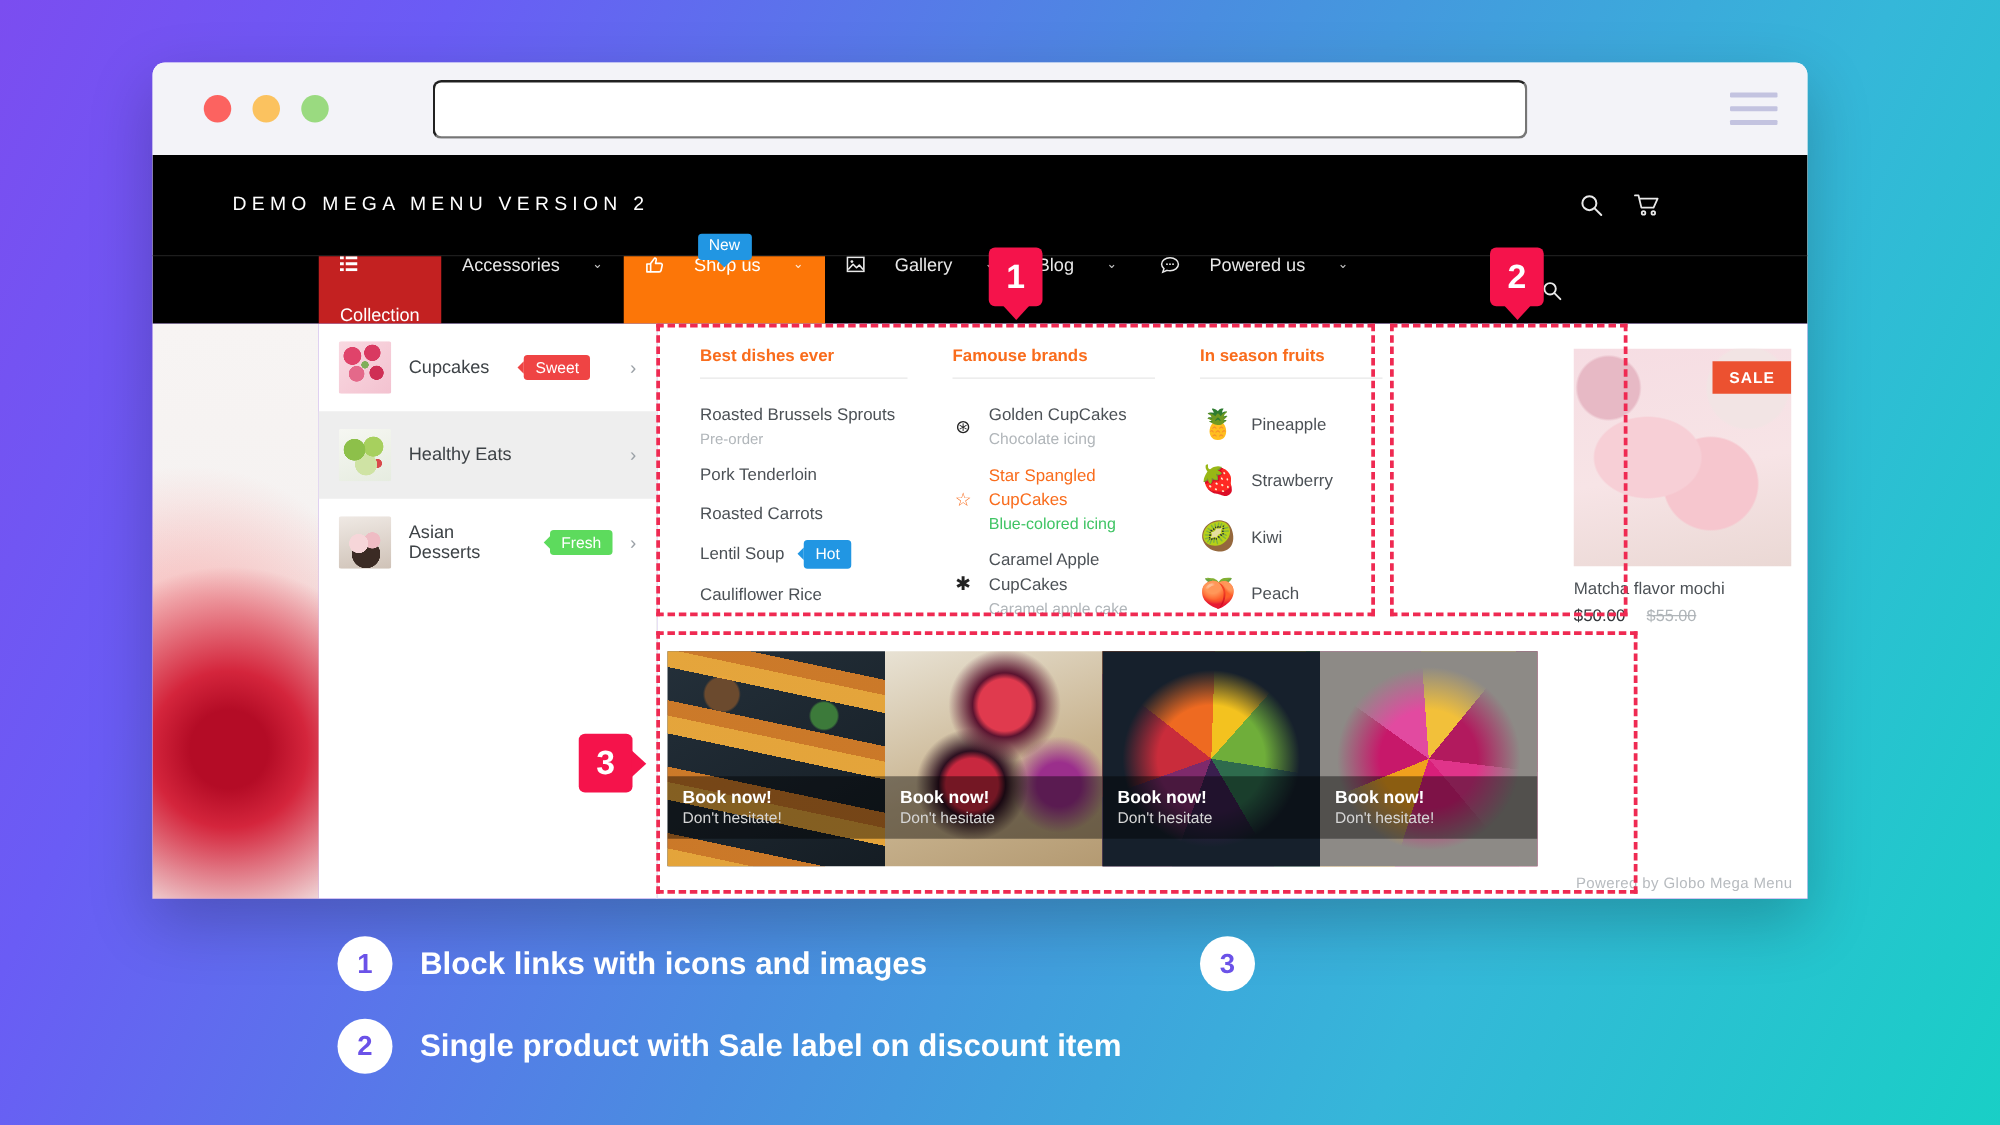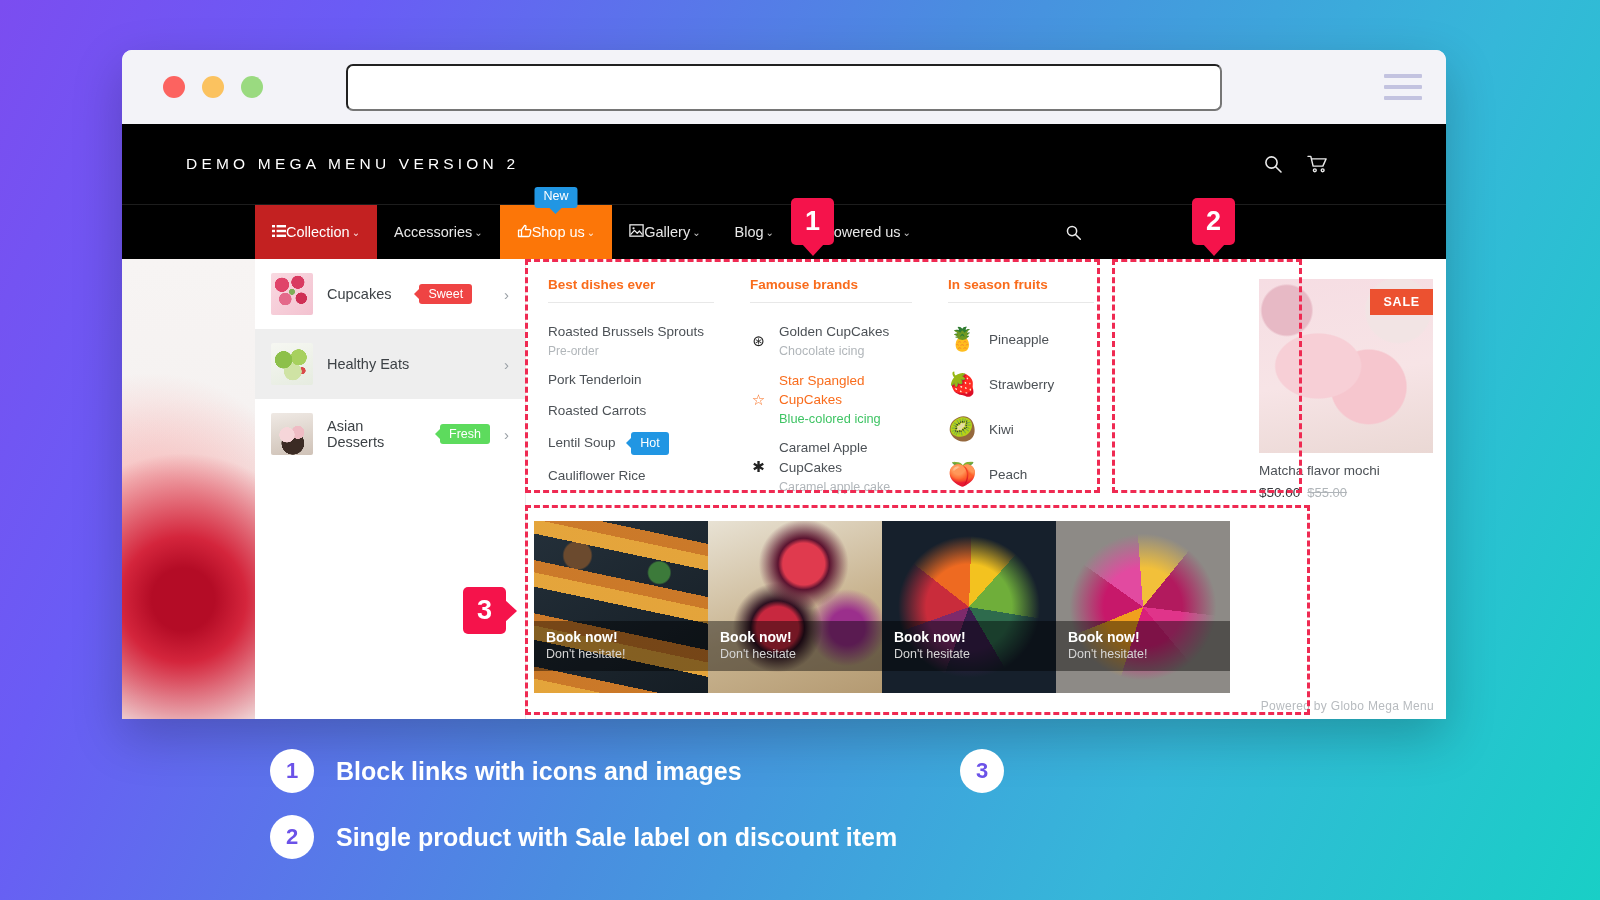--- a/index.html
+++ b/index.html
@@ -55,25 +55,25 @@
   .header-icons svg { display: block; }
 
   
   .navbar {
     background: #000; height: 55px;
     display: flex; align-items: stretch; position: relative;
     border-top: 1px solid #1d1d1d;
   }
   .nav-spacer { width: 133px; }
   .nav-item {
-    display: flex; align-items: center; gap: 0;
+    display: flex; gap: 24px;
     padding: 0 17px; color: #e8e8e8; font-size: 14.5px;
     position: relative; white-space: nowrap; cursor: pointer;
   }
-  .nav-item.active-red { background: #c32121; color: #fff; }
+  .nav-item.active-red { background: #c32121; color: #fff; flex-direction: column; }
   .nav-item.active-orange { background: #fc7608; color: #fff; }
   .nav-item .caret { font-size: 10px; opacity: .85; margin-left: 2px; }
   .nav-badge {
     position: absolute; top: -18px; left: 50%; transform: translateX(-50%);
     background: #2196e3; color: #fff; font-size: 12.5px;
     padding: 2px 9px 3px; border-radius: 3px; line-height: 1.25;
   }
   .nav-badge::after {
     content: ""; position: absolute; left: 50%; bottom: -6px;
     transform: translateX(-50%);
@@ -143,21 +143,21 @@
     border-right: 5px solid currentColor;
   }
   .pill.sweet { background: #ef4444; color: #ef4444; }
   .pill.sweet span, .pill.fresh span { color: #fff; }
   .pill.fresh { background: #5ddb5d; color: #5ddb5d; }
   .side-chevron { margin-left: auto; color: #9aa0a6; font-size: 15px; }
 
   
   .mega-content { flex: 1; display: flex; flex-direction: column; background: #fff; position: relative; }
   .mega-top { display: flex; padding: 18px 0 0 0; }
-  .cols { display: flex; flex: 1; padding-left: 4px; }
+  .cols { display: flex; flex: 1; padding-left: 16px; }
   .col { padding: 0 18px; }
   .col-1 { width: 202px; }
   .col-2 { width: 198px; }
   .col-3 { width: 182px; }
   .col-title {
     color: #f96c1c; font-size: 13.5px; font-weight: bold; margin-bottom: 10px;
   }
   .col-rule { border-top: 1px solid #e8e8e8; margin-bottom: 14px; }
   .link-row { font-size: 13.5px; color: #4c5156; padding: 6px 0; line-height: 1.35; }
   .link-sub { font-size: 12px; color: #b1b6ba; margin-top: 2px; }
@@ -185,21 +185,21 @@
       radial-gradient(circle at 80% 18%, #f2e4e4 0 16%, transparent 17%),
       radial-gradient(circle at 16% 18%, #e7b9c5 0 12%, transparent 13%),
       linear-gradient(170deg,#f6dde3 0%, #f7e4e6 55%, #ead8d4 100%);
   }
   .sale-badge {
     position: absolute; top: 10px; right: 0;
     background: #ec5130; color: #fff; font-size: 12.5px; font-weight: bold;
     letter-spacing: .8px; padding: 6px 13px;
   }
   .product-title { font-size: 13.5px; color: #4c5156; margin-top: 10px; }
-  .product-prices { margin-top: 7px; display: flex; gap: 7px; align-items: flex-start; }
+  .product-prices { margin-top: 7px; display: flex; gap: 17px; align-items: flex-start; }
   .price-now { font-size: 13.5px; color: #35393d; }
   .price-old { font-size: 13px; color: #b0b5b9; text-decoration: line-through; }
 
   
   .banners {
     display: flex; padding: 14px 0 0 8px; margin-top: 6px;
   }
   .banner {
     width: 174px; height: 172px; position: relative; overflow: hidden;
     background-size: cover;

